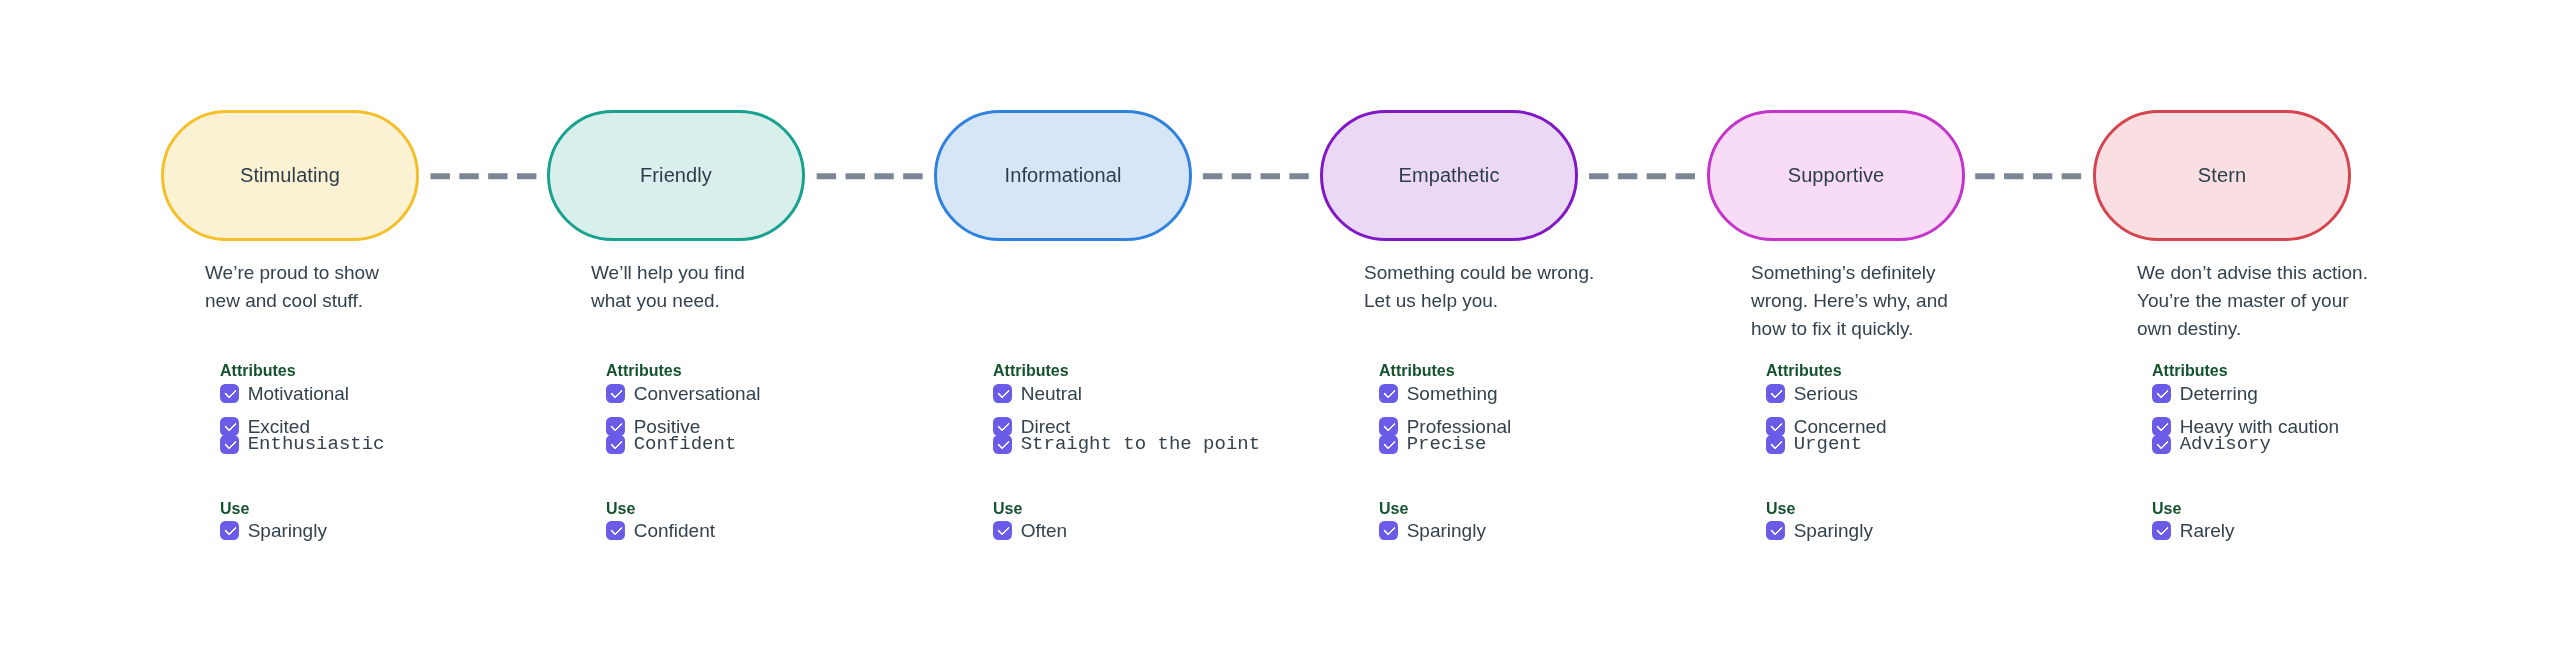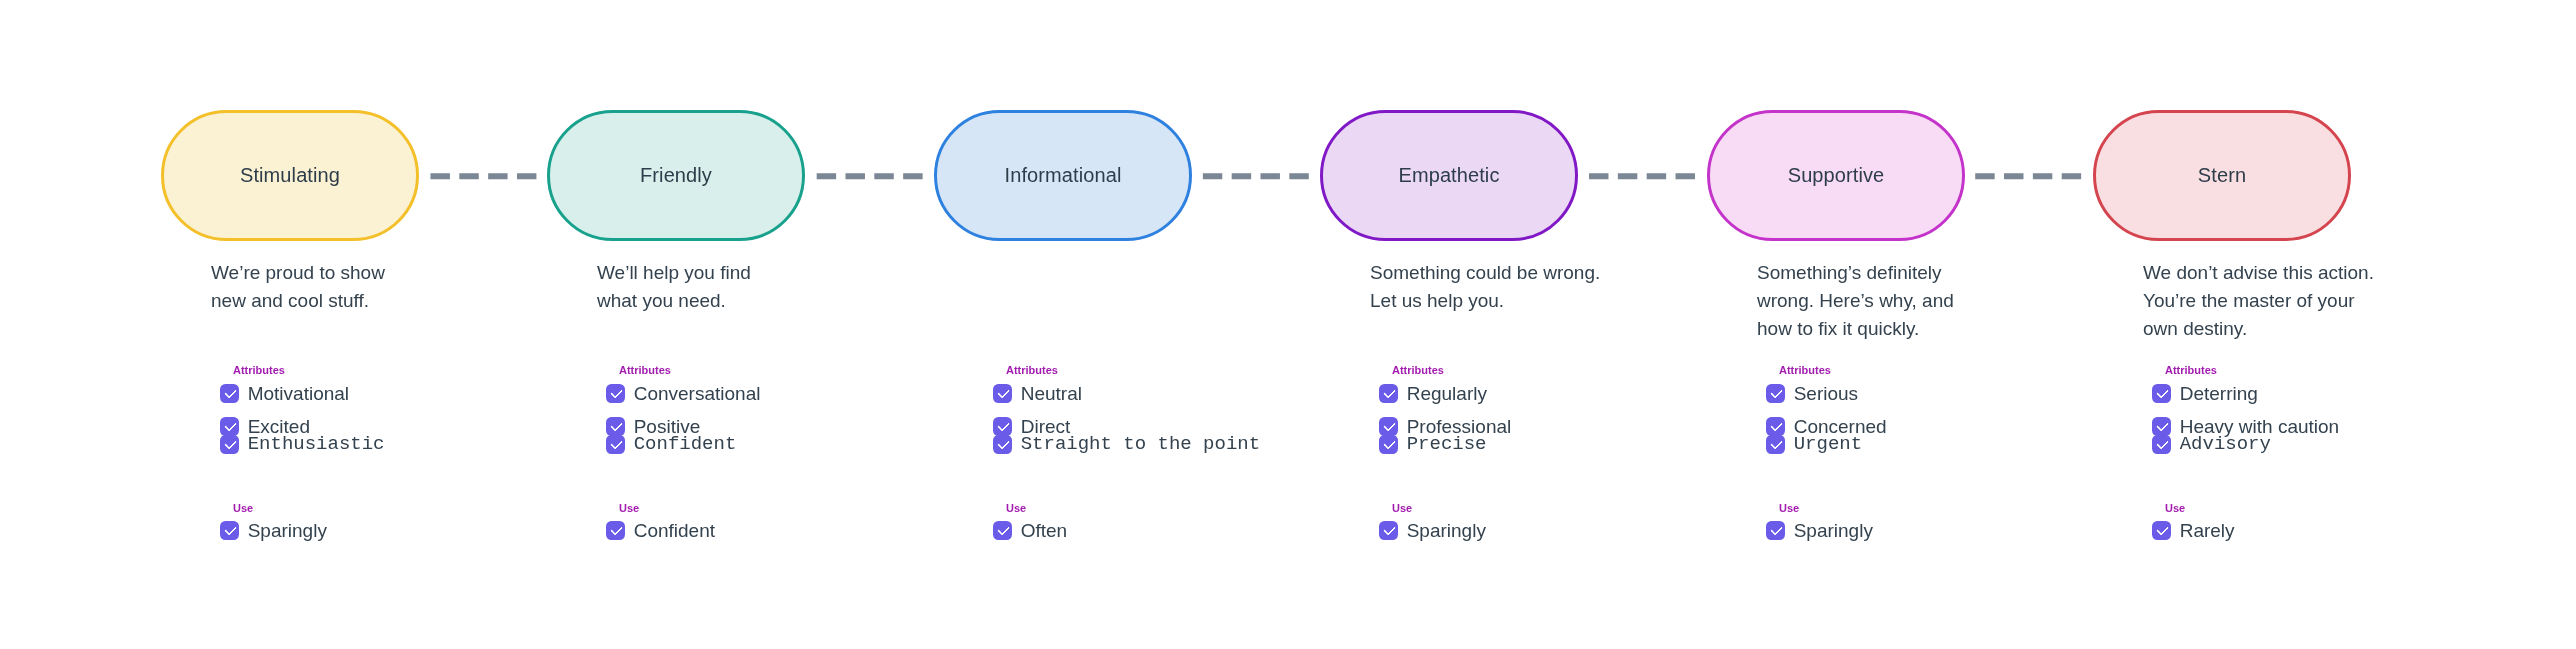--- a/index.html
+++ b/index.html
@@ -51,33 +51,33 @@
     justify-content: center;
   }
   .pill-label {
     font-size: 20px;
     font-weight: 400;
     color: #2e3d4a;
     letter-spacing: 0.1px;
   }
   .desc {
     position: absolute;
-    left: 50px;
+    left: 44px;
     top: 259px;
     font-size: 19px;
     line-height: 28px;
     white-space: pre-line;
     color: var(--text, #33424e);
   }
   .group-title {
     position: absolute;
-    left: 72px;
-    font-size: 11px;
+    left: 59px;
+    font-size: 16px;
     font-weight: 700;
-    color: #a21caf;
+    color: #14532d;
     line-height: 19px;
   }
   .attrs-title { top: 361px; }
   .use-title   { top: 499px; }
   .check-row {
     position: absolute;
     left: 59px;
     height: 23px;
     display: flex;
     align-items: center;
@@ -231,21 +231,21 @@
     <div class="pill">
       <span class="pill-label">Empathetic</span>
     </div>
     <div class="desc">Something could be wrong.
 Let us help you.</div>
     <div class="group-title attrs-title">Attributes</div>
     <div class="check-row row-a0">
       <span class="checkbox">
           <span class="tick"></span>
         </span>
-      <span class="check-label">Regularly</span>
+      <span class="check-label">Something</span>
     </div>
     <div class="check-row row-a1">
       <span class="checkbox">
           <span class="tick"></span>
         </span>
       <span class="check-label">Professional</span>
     </div>
     <div class="check-row row-a2">
       <span class="checkbox">
           <span class="tick"></span>

